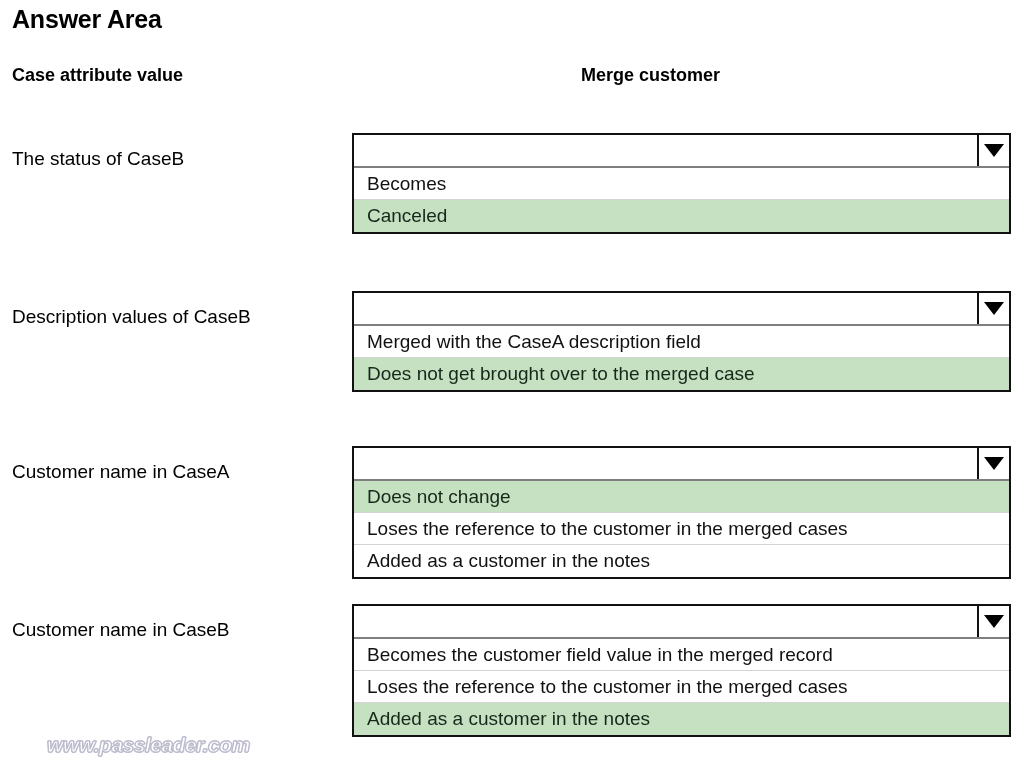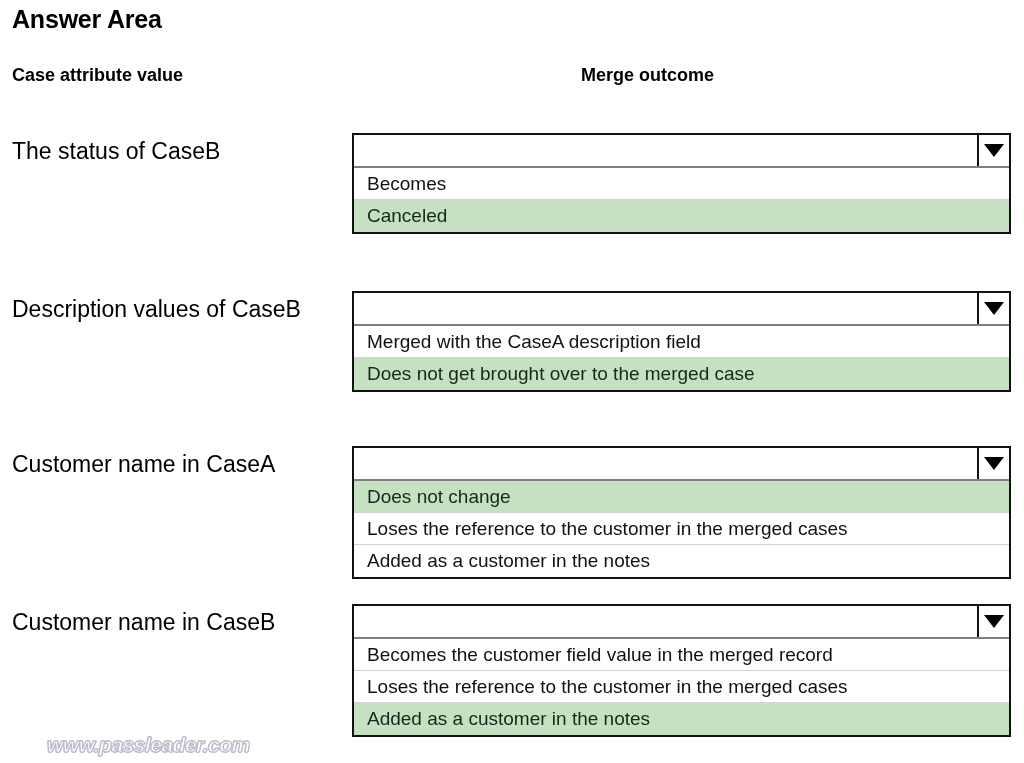--- a/index.html
+++ b/index.html
@@ -43,24 +43,24 @@
 
   
   .qrow {
     position: absolute;
     left: 0;
     width: 1024px;
   }
   .row-label {
     position: absolute;
     left: 12px;
-    top: 0;
+    top: 8px;
     height: 36px;
     line-height: 36px;
-    font-size: 23px;
+    font-size: 19px;
     white-space: nowrap;
   }
 
   
   .dropdown {
     position: absolute;
     left: 352px;
     width: 659px;
     border: 2px solid #111111;
     background: #ffffff;
@@ -144,21 +144,21 @@
     user-select: none;
     padding-left: 41px;
   }
 </style>
 </head>
 <body>
 
 <div class="page-title">Answer Area</div>
 
 <div class="col-head-left">Case attribute value</div>
-<div class="col-head-right">Merge outcome</div>
+<div class="col-head-right">Merge customer</div>
 
 <div id="rows-container">
     <div class="qrow" style="top: 133px;">
       <div class="row-label">The status of CaseB</div>
       <div class="dropdown">
         <div class="dd-select">
           <span class="dd-select-value"></span>
           <div class="dd-arrow-btn">
             <span class="tri"></span>
           </div>

